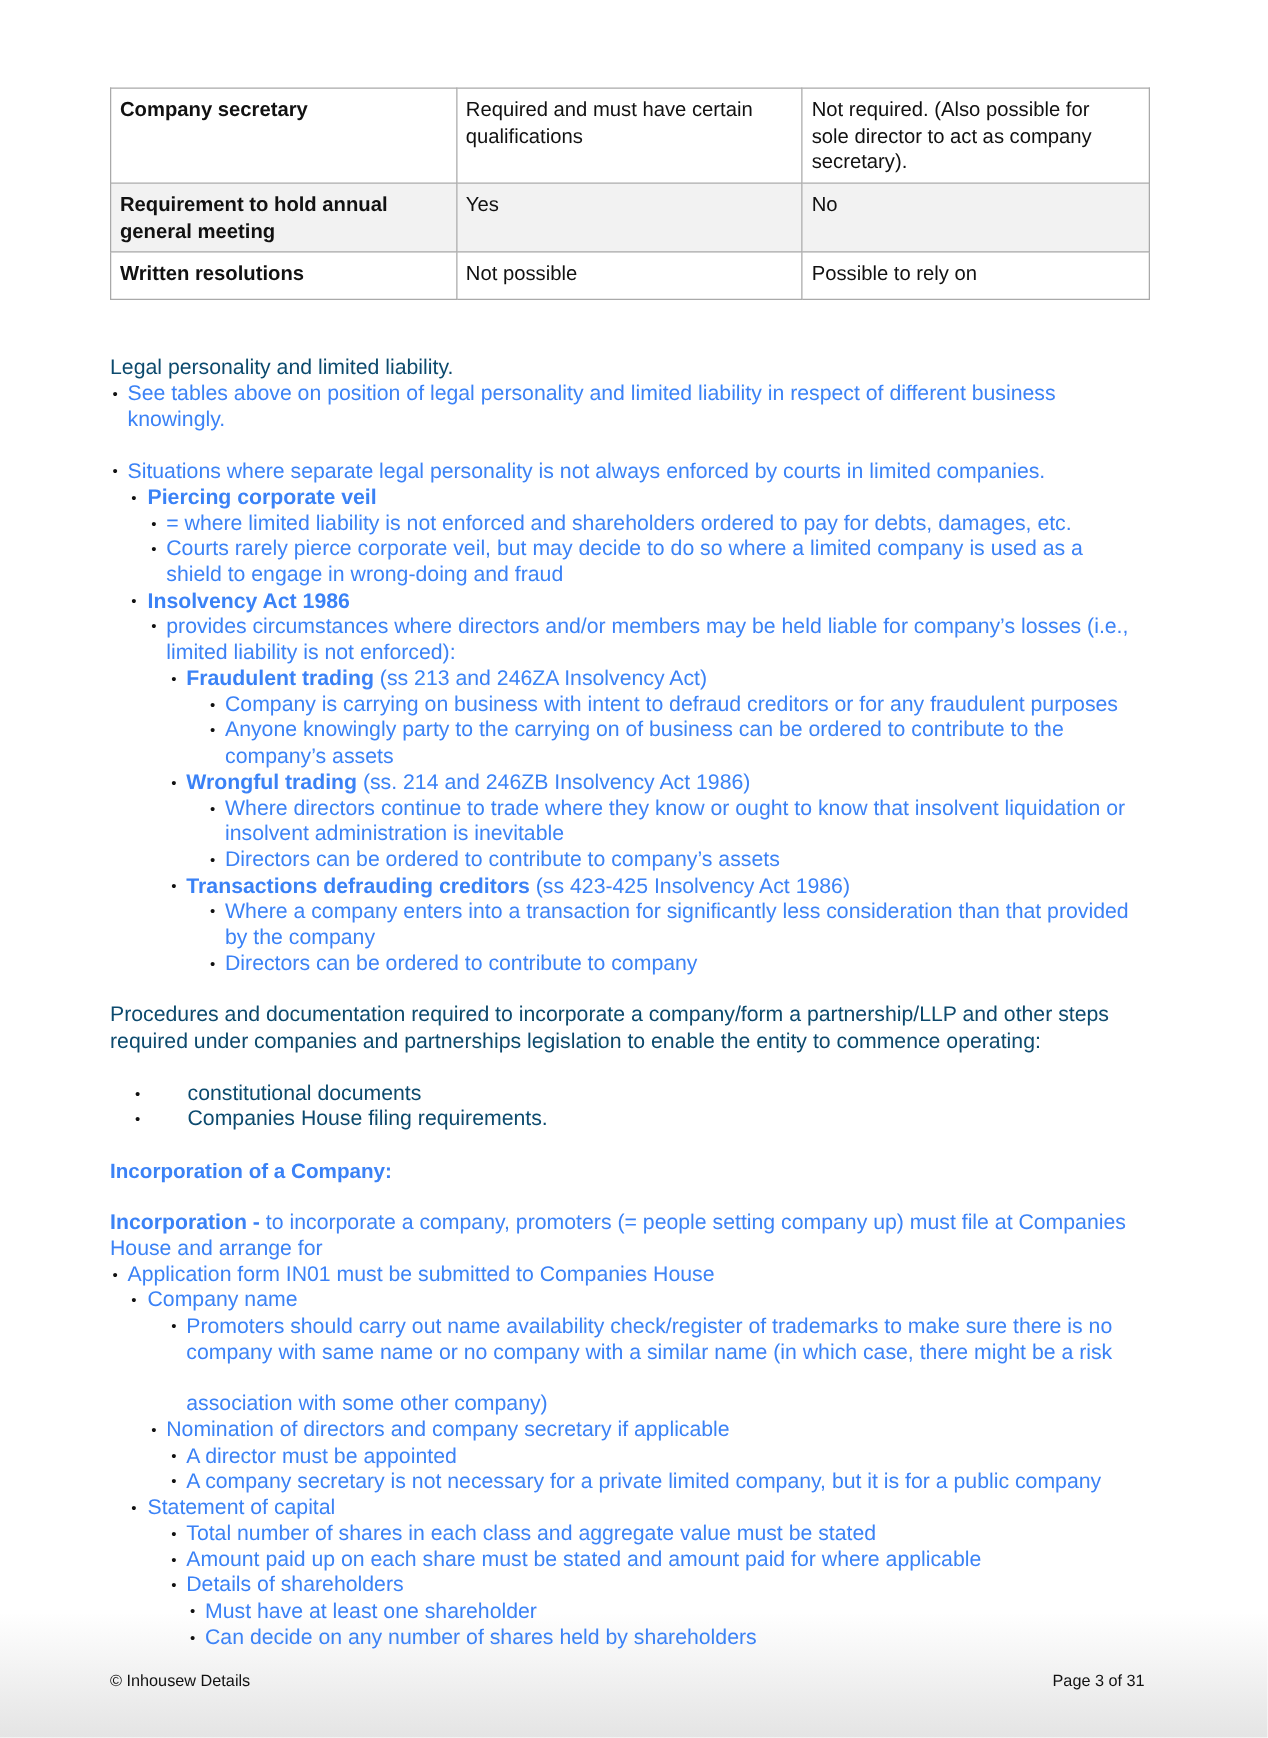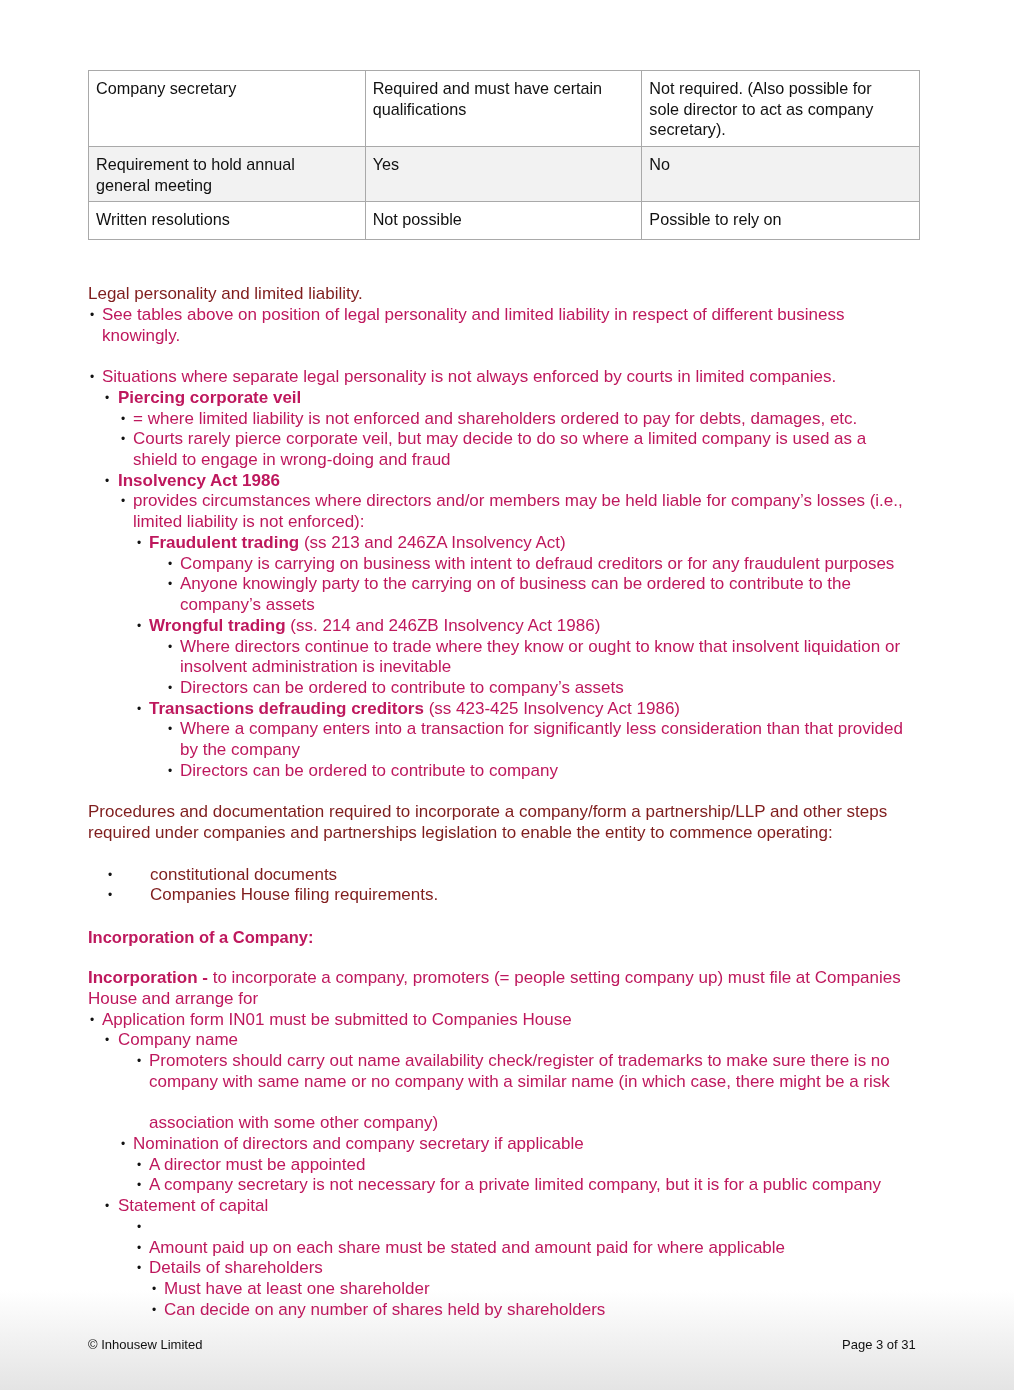--- a/index.html
+++ b/index.html
@@ -9,30 +9,30 @@
     font-family: "Liberation Sans", sans-serif; color: #111;
   }
   .page { position: absolute; left: 0; top: 0; width: 1014px; height: 1390px; }
   table.cmp {
     position: absolute; left: 88px; top: 70px; width: 832px;
     border-collapse: collapse; font-size: 16.2px; line-height: 20.6px;
   }
   table.cmp td {
     border: 1px solid #a9a9a9; vertical-align: top; padding: 7px 7px 6px 7px;
   }
-  table.cmp td.c0 { width: 262px; font-weight: normal; margin-top: 33px; }
+  table.cmp td.c0 { width: 262px; font-weight: bold; margin-top: 33px; }
   table.cmp td.c1 { width: 262px; }
   table.cmp td.c2 { width: 263px; }
   table.cmp tr.shaded td { background: #f2f2f2; }
   table.cmp tr.r0 td { height: 62px; }
   table.cmp tr.r1 td { height: 41px; }
   table.cmp tr.r2 td { height: 24px; }
 
-  .ln { position: absolute; font-size: 17px; line-height: 20.6px; white-space: nowrap; color: #be185d; }
-  .blue { color: #7f1d1d; }
+  .ln { position: absolute; font-size: 17px; line-height: 20.6px; white-space: nowrap; color: #3b82f6; }
+  .blue { color: #0c4a6e; }
   .b { font-weight: bold; }
   .bul { position: absolute; font-size: 12px; line-height: 20.6px; color: #111; }
   .footer { position: absolute; font-size: 13px; color: #111; }
 </style>
 </head>
 <body>
 
 <div class="page">
 
   <table class="cmp">
@@ -136,26 +136,27 @@
 
   <span class="bul" style="left:137px; top:1155px;">•</span>
   <div class="ln" style="left:149px; top:1155px;">A director must be appointed</div>
   <span class="bul" style="left:137px; top:1175px;">•</span>
   <div class="ln" style="left:149px; top:1175px;">A company secretary is not necessary for a private limited company, but it is for a public company</div>
 
   <span class="bul" style="left:105px; top:1196px;">•</span>
   <div class="ln" style="left:118px; top:1196px;">Statement of capital</div>
 
   <span class="bul" style="left:137px; top:1217px;">•</span>
+  <div class="ln" style="left:149px; top:1217px;">Total number of shares in each class and aggregate value must be stated</div>
   <span class="bul" style="left:137px; top:1238px;">•</span>
   <div class="ln" style="left:149px; top:1238px;">Amount paid up on each share must be stated and amount paid for where applicable</div>
   <span class="bul" style="left:137px; top:1258px;">•</span>
   <div class="ln" style="left:149px; top:1258px;">Details of shareholders</div>
 
   <span class="bul" style="left:152px; top:1279px;">•</span>
   <div class="ln" style="left:164px; top:1279px;">Must have at least one shareholder</div>
   <span class="bul" style="left:152px; top:1300px;">•</span>
   <div class="ln" style="left:164px; top:1300px;">Can decide on any number of shares held by shareholders</div>
 
-  <div class="footer" style="left:88px; top:1337px;">© Inhousew Limited</div>
+  <div class="footer" style="left:88px; top:1337px;">© Inhousew Details</div>
   <div class="footer" style="left:842px; top:1337px;">Page 3 of 31</div>
 
 </div>
 
 </body></html>

